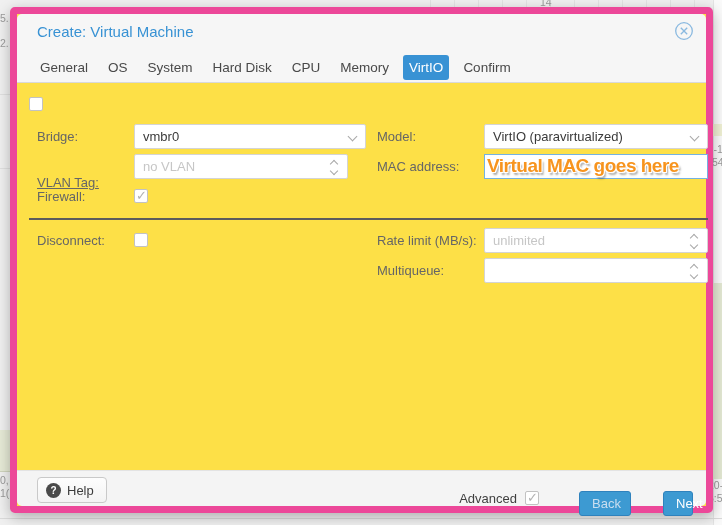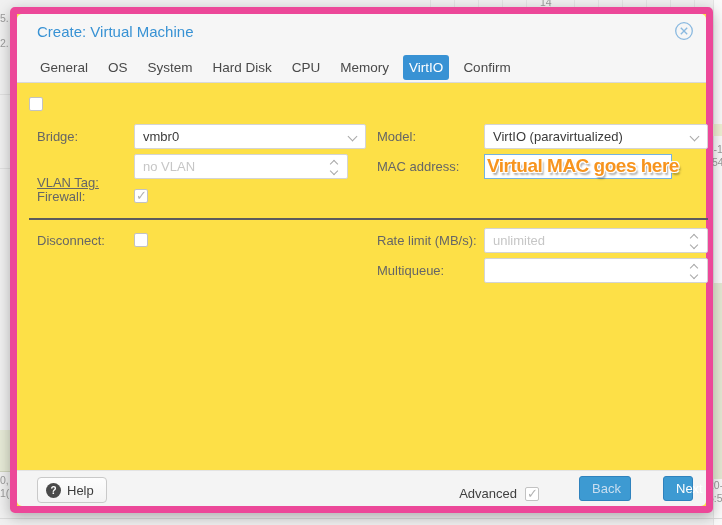--- a/index.html
+++ b/index.html
@@ -40,37 +40,37 @@
   .chevron-down { position:absolute; right:9px; top:8px; width:7px; height:7px;
     border-right:1.4px solid #a8a8a8; border-bottom:1.4px solid #a8a8a8; transform:rotate(45deg); }
   .spinner { position:absolute; right:8px; top:4px; width:10px; height:17px; }
   .spin-up, .spin-dn { position:absolute; left:2px; width:6px; height:6px; border-right:1.3px solid #a8a8a8; border-bottom:1.3px solid #a8a8a8; }
   .spin-up { top:2px; transform:rotate(-135deg); }
   .spin-dn { bottom:2px; transform:rotate(45deg); }
 
   .checkbox { position:absolute; width:14px; height:14px; background:#fff; border:1px solid #c2c2c2; border-radius:2px; cursor:pointer; }
   .checkbox.checked::after { content:"\2713"; position:absolute; left:1px; top:-2px; font-size:13px; color:#b2b2b2; }
 
-  .mac-field { position:absolute; left:467px; top:140px; width:188px; height:25px; background:#fff;
+  .mac-field { position:absolute; left:467px; top:140px; width:224px; height:25px; background:#fff;
     border:1px solid #74b2e2; border-radius:0; cursor:text;text-align:center; }
   .mac-annotation { position:absolute; left:2px; top:0px; font-size:19px; font-weight:800; letter-spacing:-0.5px;
     color:#f7941e; white-space:nowrap;
     text-shadow:-1px -1px 0 #fff, 1px -1px 0 #fff, -1px 1px 0 #fff, 1px 1px 0 #fff, 2px 3px 2px rgba(0,0,0,0.35); }
 
   .section-divider { position:absolute; left:12px; top:204px; width:679px; height:2px; background:#5c5c5c; }
 
   
   .dlg-footer { position:absolute; left:0; right:0; bottom:0; height:36px; background:#f4f4f4;
     border-top:1px solid #e3e3e3; border-radius:0 0 5px 5px; }
   .help-btn { position:absolute; left:20px; top:6px; height:26px; padding:0 12px 0 8px; display:flex; align-items:center; gap:6px;
     background:linear-gradient(#fdfdfd,#f3f3f3); border:1px solid #c9c9c9; border-radius:4px; cursor:pointer; }
   .help-icon { width:15px; height:15px; border-radius:50%; background:#4a4a4a; color:#fff; font-size:10px; font-weight:bold;
     display:flex; align-items:center; justify-content:center; }
   .help-label { font-size:13px; color:#3c3c3c; }
-  .footer-right { position:absolute; right:13px; top:4px; height:26px; display:flex; align-items:flex-end; }
+  .footer-right { position:absolute; right:13px; top:20px; height:26px; display:flex; align-items:flex-start; }
   .advanced-label { font-size:13px; color:#3f3f3f; margin-right:8px; }
   .adv-check { position:relative; width:14px; height:14px; background:#fff; border:1px solid #c2c2c2; border-radius:2px; cursor:pointer; }
   .adv-check.checked::after { content:"\2713"; position:absolute; left:1px; top:-2px; font-size:13px; color:#b2b2b2; }
   .btn { height:25px; border:1px solid #2f82bd; border-radius:3px; background:#3d9ad2; font-family:inherit;
     font-size:13px; cursor:pointer; padding:0 12px; }
   .btn-back { margin-left:40px; color:#c9def0; width:52px; }
   .btn-next { margin-left:32px; color:#ffffff; width:30px; }
 </style>
 </head>
 <body>

